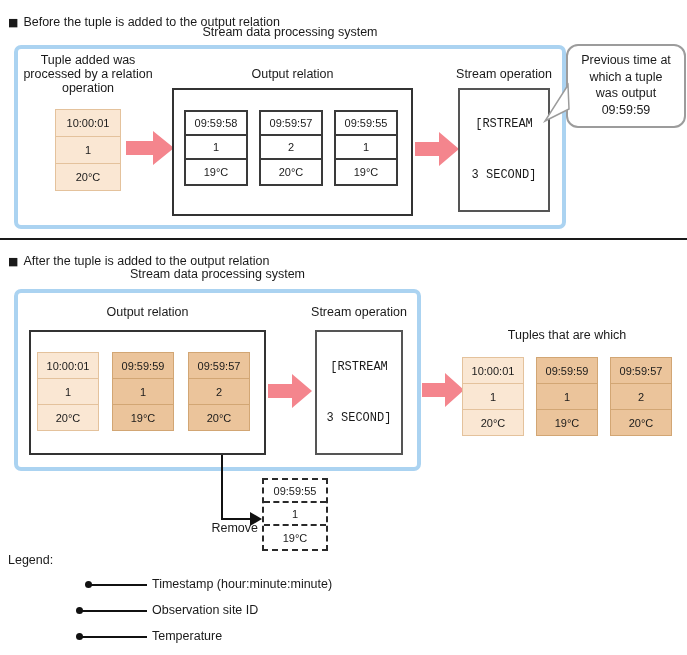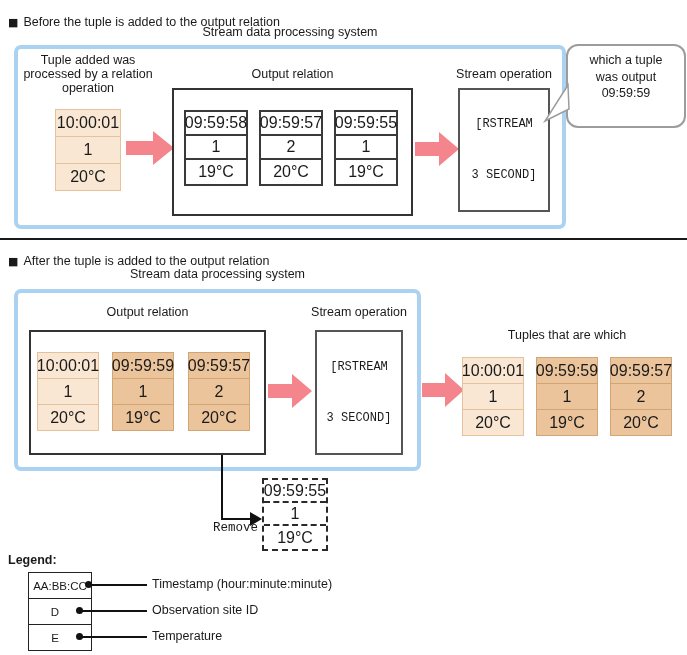--- a/index.html
+++ b/index.html
@@ -7,21 +7,21 @@
         font-family:"Liberation Sans",sans-serif;color:#1a1a1a;font-size:12.5px;}
   .center{text-align:center;}
   .heading{position:absolute;font-size:12.5px;white-space:nowrap;margin-top:8px;}
   .bullet{font-family:"DejaVu Sans",sans-serif;font-size:11px;margin-right:5px;}
   .sysbox{position:absolute;border:4px solid #ABD3F1;border-radius:7px;background:#fff;box-sizing:border-box;}
   .relbox{position:absolute;border:2px solid #333;background:#fff;box-sizing:border-box;}
   .opbox{position:absolute;border:2px solid #555;background:#fff;box-sizing:border-box;
          display:flex;align-items:center;justify-content:center;}
   .code{font-family:Liberation Mono, monospace;font-size:12px;line-height:17px;text-align:center;white-space:pre;}
   .tuple{position:absolute;box-sizing:border-box;}
-  .tuple .cell{display:flex;align-items:center;justify-content:center;font-size:16px;box-sizing:border-box;}
+  .tuple .cell{display:flex;align-items:center;justify-content:center;font-size:11px;box-sizing:border-box;}
   .light .cell{height:28px;background:#FAE7D3;border:1px solid #E4C29C;margin-top:-1px;}
   .light .cell:first-child{margin-top:0;}
   .dark .cell{height:28px;background:#EBC49B;border:1px solid #D2A674;margin-top:-1px;}
   .dark .cell:first-child{margin-top:0;}
   .c26 .cell{height:27px;}
   .white-t{border:2px solid #3a3a3a;background:#eab308;}
   .white-t .cell{height:24px;border-bottom:2px solid #3a3a3a;background:#fff;}
   .white-t .cell:last-child{border-bottom:none;}
   .dashed-t{border:2px dashed #2a2a2a;background:#fff;}
   .dashed-t .cell{height:23px;border-bottom:2px dashed #2a2a2a;background:#fff;}
@@ -87,20 +87,21 @@
 
   <div class="lbl center" style="left:448px;top:67px;width:112px;">Stream operation</div>
   <div class="opbox" style="left:458px;top:88px;width:92px;height:124px;">
     <div class="code">
       <div>[RSTREAM</div>
       <div>3 SECOND]</div>
     </div>
   </div>
 
   <div class="callout" style="left:566px;top:44px;width:120px;height:84px;">
+    <div>Previous time at</div>
     <div>which a tuple</div>
     <div>was output</div>
     <div>09:59:59</div>
   </div>
   <svg style="left:538px;top:80px;" width="42" height="48" viewBox="0 0 42 48">
     <polygon points="30,5 7,41 31,29" fill="#ffffff" stroke="#9c9c9c" stroke-width="1.5"></polygon>
   </svg>
 
   <div class="divider"></div>
 
@@ -162,35 +163,30 @@
   <div class="tuple dark c26" style="left:610px;top:357px;width:62px;">
     <div class="cell">09:59:57</div>
     <div class="cell">2</div>
     <div class="cell">20°C</div>
   </div>
 
   <svg style="left:214px;top:455px;" width="60" height="72" viewBox="0 0 60 72">
     <path d="M8,0 V64 H36" stroke="#111" stroke-width="2" fill="none"></path>
     <polygon points="36,57 48,64 36,71" fill="#111"></polygon>
   </svg>
-  <div class="lbl" style="left:200px;top:521px;width:58px;text-align:right;font-family:Liberation Mono, monospace;">Remove</div>
+  <div class="lbl" style="left:200px;top:521px;width:58px;text-align:right;">Remove</div>
 
   <div class="tuple dashed-t" style="left:262px;top:478px;width:66px;">
     <div class="cell">09:59:55</div>
     <div class="cell">1</div>
     <div class="cell">19°C</div>
   </div>
 
-  <div class="lbl" style="left:8px;top:553px;font-weight:bold;">Legend:</div>
+  <div class="lbl" style="left:8px;top:553px;">Legend:</div>
 
-  <div class="legend-box">
-    <div class="lcell">AA:BB:CC</div>
-    <div class="lcell" style="padding-right:10px;">D</div>
-    <div class="lcell" style="padding-right:10px;">E</div>
-  </div>
 
   <div class="leg-dot" style="left:85px;top:581px;"></div>
   <div class="leg-line" style="left:88px;top:584px;width:59px;"></div>
   <div class="lbl" style="left:152px;top:577px;">Timestamp (hour:minute:minute)</div>
 
   <div class="leg-dot" style="left:76px;top:607px;"></div>
   <div class="leg-line" style="left:79px;top:610px;width:68px;"></div>
   <div class="lbl" style="left:152px;top:603px;">Observation site ID</div>
 
   <div class="leg-dot" style="left:76px;top:633px;"></div>

